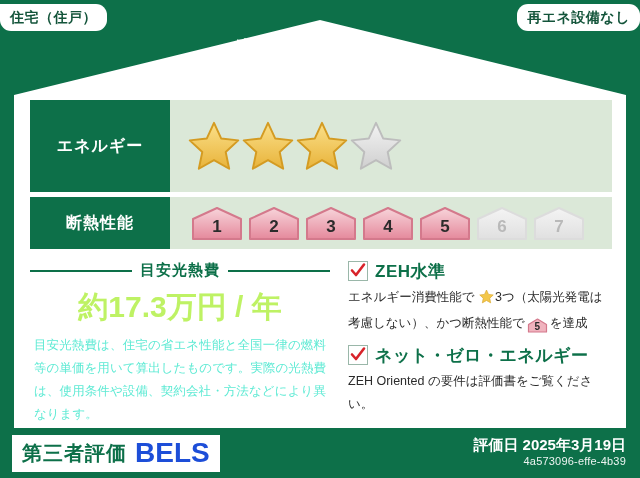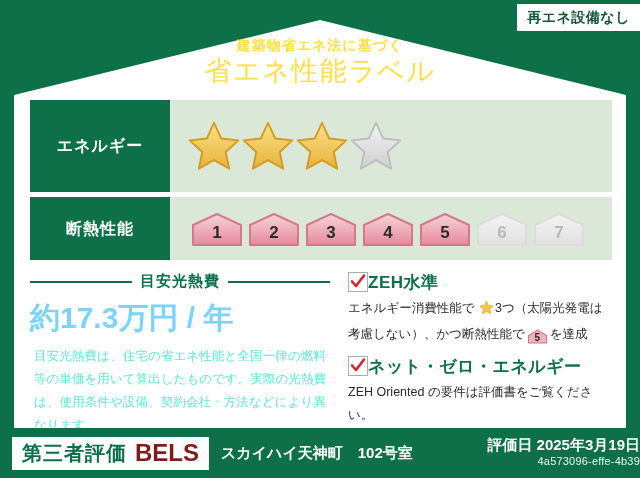--- a/index.html
+++ b/index.html
@@ -29,28 +29,29 @@
   .corner-badge{
     position:absolute;top:4px;
     background:#ffffff;
     color:#13543a;
     font-weight:bold;
     font-size:14px;
     letter-spacing:.5px;
     padding:6px 10px 7px 10px;
     line-height:1;
     white-space:nowrap;
+    border-radius:11px;
   }
   #badge-dwelling{left:0;border-top-left-radius:0;}
   #badge-renewable{right:0;}
 
   
   #title-block{
     position:absolute;left:0;top:38px;width:640px;text-align:center;
-    color:#fde047;
+    color:#ffffff;
   }
   #title-sub{
     font-size:14px;font-weight:bold;letter-spacing:1px;line-height:1;
     margin:0 0 6px 0;
   }
   #title-main{
     font-size:27px;font-weight:normal;letter-spacing:1.5px;line-height:1;
     margin:0;
   }
 
@@ -72,21 +73,21 @@
     width:140px;min-width:140px;
     display:flex;flex-direction:column;align-items:center;justify-content:center;
     text-align:center;line-height:1.35;
   }
   .perf-value{
     flex:1;display:flex;align-items:center;
   }
 
   #row-energy{height:92px;}
   #row-energy .perf-value{padding-left:18px;gap:2px;}
-  #row-insulation{height:63px;}
+  #row-insulation{height:52px;}
   #row-insulation .perf-value{padding-left:20px;gap:3px;}
 
   
   .star{
     width:52px;height:52px;display:inline-block;flex:0 0 auto;
   }
 
   
   .hchip{
     position:relative;width:54px;height:36px;flex:0 0 auto;
@@ -109,35 +110,35 @@
   
   #cost-head{
     display:flex;align-items:center;justify-content:center;gap:8px;
     color:#0d7049;font-weight:bold;font-size:15px;letter-spacing:1px;
     margin-bottom:8px;
   }
   #cost-head .rule{
     flex:1;height:2px;background:#0d7049;
   }
   #cost-amount{
-    text-align:left;color:#7dd3fc;
+    text-align:center;color:#bef264;
     font-size:30px;font-weight:bold;letter-spacing:0;
     line-height:1.25;
     margin-bottom:8px;
   }
   #cost-note{
     color:#5eead4;font-size:12.5px;line-height:1.85;
     text-align:justify;
     padding:0 4px;
   }
 
   
   .check-block{margin-bottom:10px;}
   .check-title{
-    display:flex;align-items:center;
+    display:flex;align-items:center;gap:7px;
     color:#0d7049;font-weight:bold;font-size:17px;letter-spacing:.5px;
     line-height:1;margin-bottom:5px;
   }
   .checkbox{
     width:18px;height:18px;min-width:18px;border:1.5px solid #9ab7a9;
     background:#fff;position:relative;display:inline-block;
   }
   .checkbox svg{position:absolute;left:1px;top:0px;}
   .check-body{
     color:#2b2b2b;font-size:12.5px;line-height:1.85;
@@ -171,39 +172,40 @@
     background:#0d7049;display:flex;align-items:center;
   }
   #bels-badge{
     background:#ffffff;margin-left:12px;padding:4px 10px 5px 10px;
     display:flex;align-items:center;gap:8px;line-height:1;
   }
   #bels-eval-label{
     color:#0d7049;font-weight:bold;font-size:20px;letter-spacing:1px;
   }
   #bels-word{
-    color:#7f1d1d;font-weight:bold;font-size:24px;letter-spacing:0px;
+    color:#1d4ed8;font-weight:bold;font-size:28px;letter-spacing:0px;
   }
   #building-name{
     color:#ffffff;font-size:15px;font-weight:bold;margin-left:12px;
     white-space:nowrap;
   }
   #footer-right{
-    margin-left:auto;text-align:right;color:#ffffff;
+    margin-left:auto;margin-right:14px;text-align:right;color:#ffffff;
   }
   #eval-date{font-size:15px;font-weight:bold;line-height:1.1;}
   #eval-id{font-size:11px;line-height:1.4;letter-spacing:.2px;opacity:.92;}
 </style>
 </head>
 <body>
 
 <div id="label-root">
 
   <div id="house-white"></div>
 
+  <div class="corner-badge" id="badge-dwelling">住宅（住戸）</div>
   <div class="corner-badge" id="badge-renewable">再エネ設備なし</div>
 
   <div id="title-block">
     <p id="title-sub">建築物省エネ法に基づく</p>
     <p id="title-main">省エネ性能ラベル</p>
   </div>
 
   <div id="content">
 
     <div class="perf-row" id="row-energy">
@@ -391,20 +393,19 @@
 
       </div>
     </div>
   </div>
 
   <div id="footer">
     <div id="bels-badge">
       <span id="bels-eval-label">第三者評価</span>
       <span id="bels-word">BELS</span>
     </div>
-    <div id="building-name">スカイハイ天神町　102号室</div>
     <div id="footer-right">
       <div id="eval-date">評価日 2025年3月19日</div>
       <div id="eval-id">4a573096-effe-4b39</div>
     </div>
   </div>
 
 </div>
 
 </body></html>

